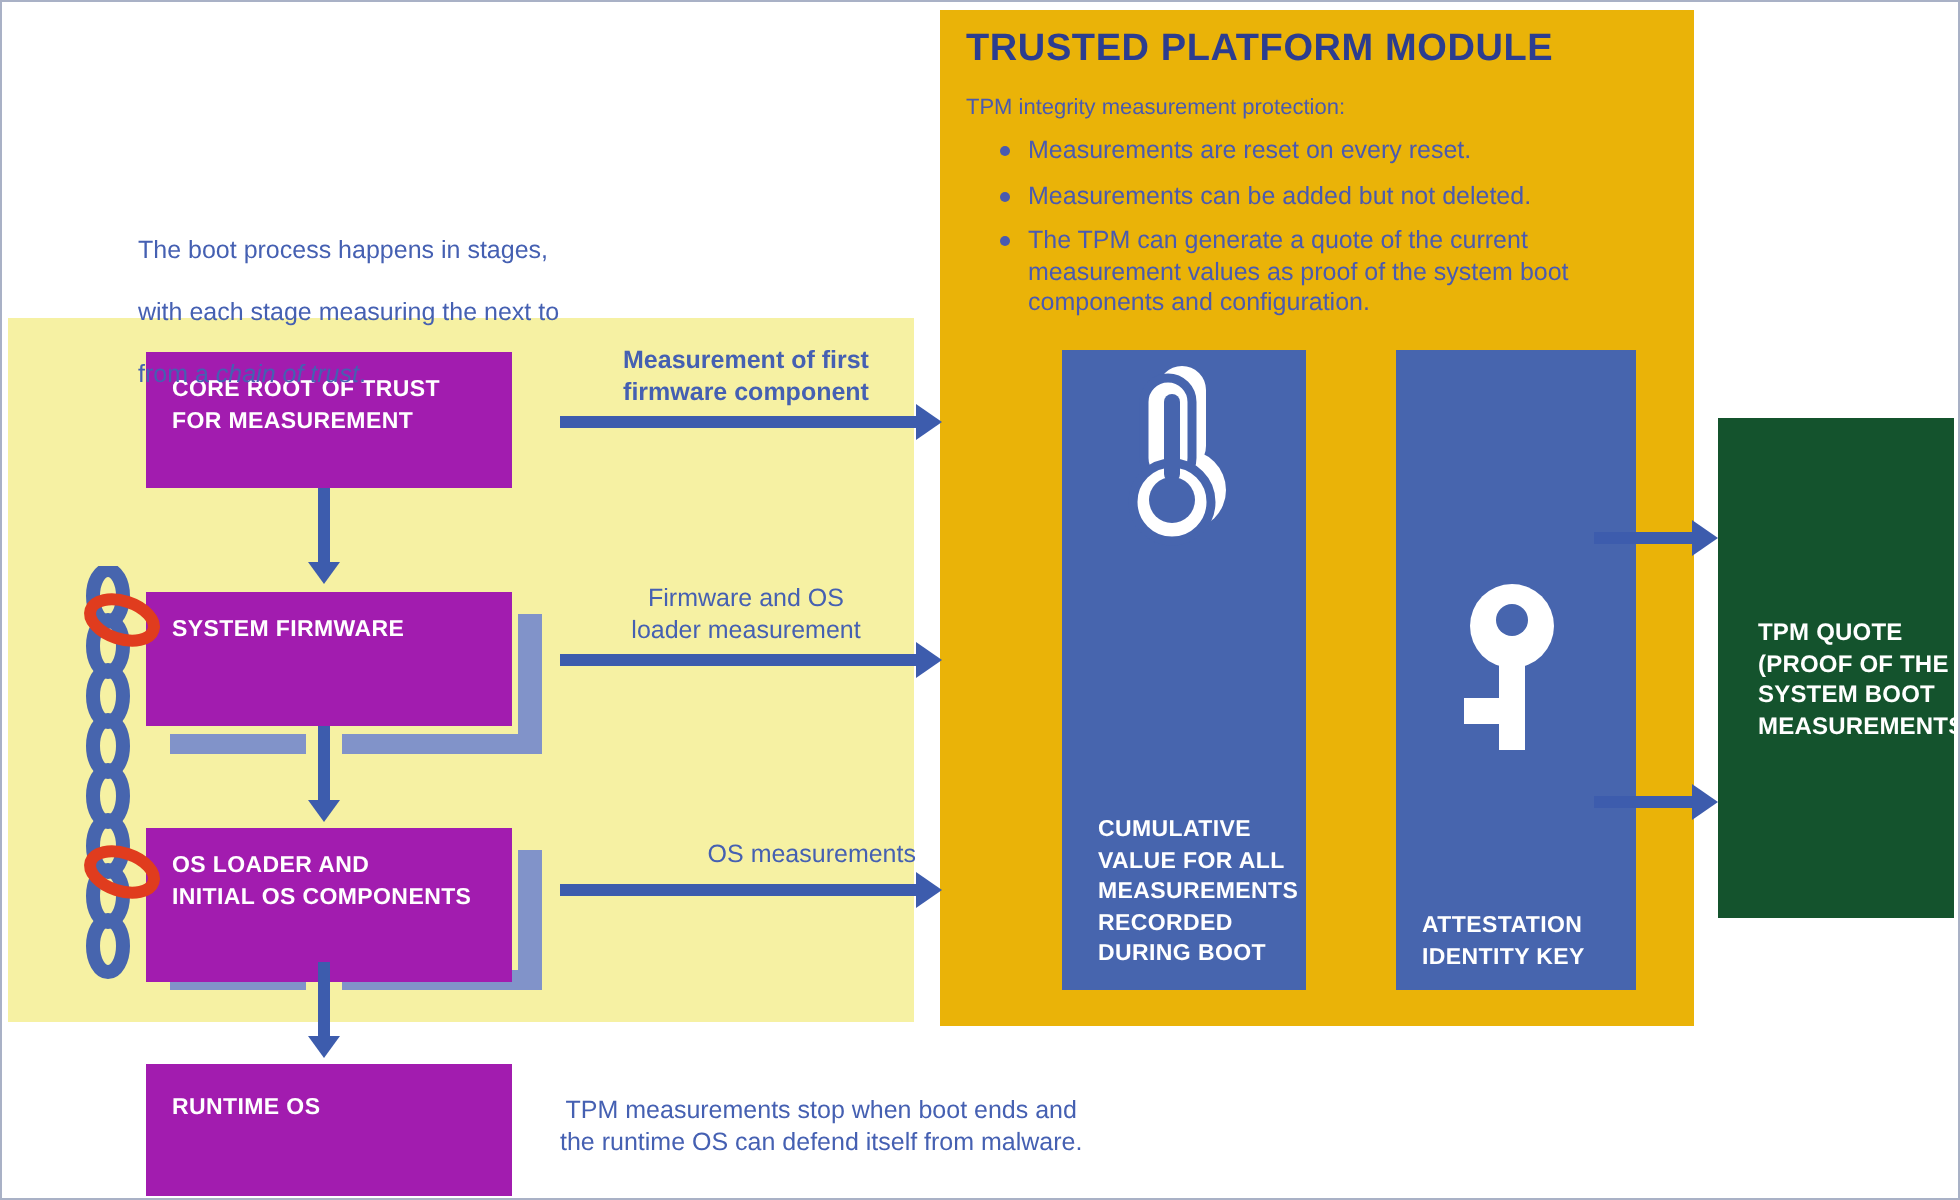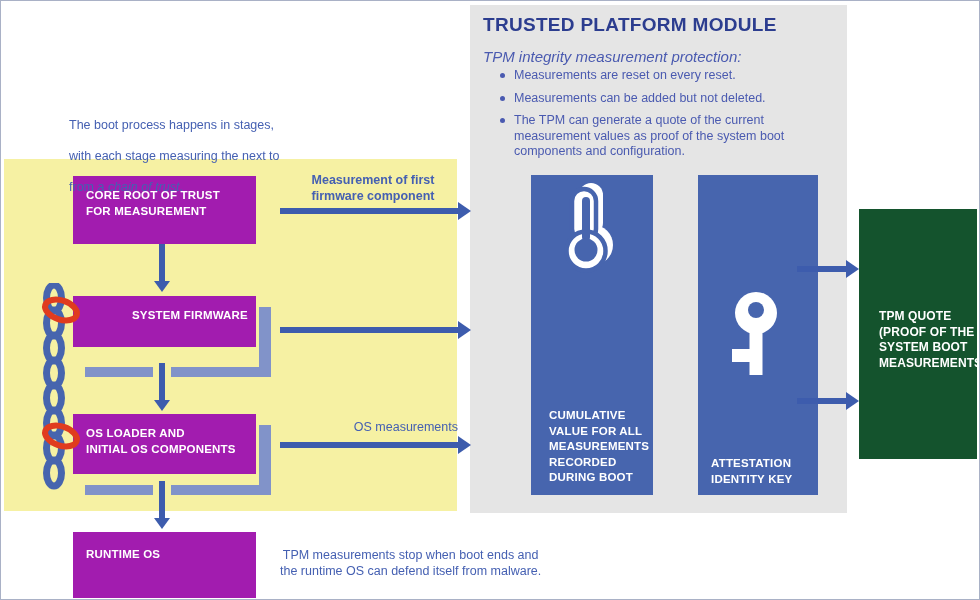--- a/index.html
+++ b/index.html
@@ -2,21 +2,21 @@
 <html><head>
 <meta charset="utf-8">
 <style>
   html,body{margin:0;padding:0;background:#fff;}
   .canvas{
     position:relative; width:978px; height:598px; background:#ffffff;
     border:1px solid #a9b1c6; overflow:hidden;
     font-family:"Liberation Sans","DejaVu Sans",sans-serif;
   }
   .panel-yellow{position:absolute; left:3px; top:158px; width:453px; height:352px; background:#f6f1a3;}
-  .panel-sky{position:absolute; left:469px; top:4px; width:377px; height:508px; background:#e5e5e5;}
+  .panel-sky{position:absolute; left:469px; top:4px; width:377px; height:508px; background:#eab308;}
 
   .stage-box{
     position:absolute; width:183px; background:#a21caf; color:#ffffff;
     font-weight:bold; font-size:11.5px; line-height:16px; letter-spacing:.2px;
     white-space:pre-line; box-sizing:border-box; padding:11px 8px 0 13px; z-index:3;
   }
   .shadow{position:absolute; background:#8193c9; z-index:2;}
 
   .tpm-box{position:absolute; top:174px; height:320px; background:#4765ae; z-index:3;}
   .tpm-box-label{
@@ -37,21 +37,21 @@
   .hhead{position:absolute; width:0; height:0; border-top:9px solid transparent;
          border-bottom:9px solid transparent; border-left:13px solid #3d5cad; z-index:4;}
 
   .arrow-label{
     position:absolute; left:287px; width:170px; text-align:center; color:#4560b2;
     font-size:12.5px; line-height:16px; white-space:pre-line; z-index:4;
   }
   .note{position:absolute; color:#4560b2; font-size:12.5px; line-height:15.5px; white-space:pre-line; z-index:4;}
 
   .tpm-title{position:absolute; left:13px; top:9px; color:#2c3d8f; font-size:19px; font-weight:bold; letter-spacing:.3px;}
-  .tpm-sub{position:absolute; left:13px; top:43px; color:#4a5ab0; font-size:15px;font-style:italic;}
+  .tpm-sub{position:absolute; left:13px; top:43px; color:#4a5ab0; font-size:11px;}
   .bullets{position:absolute; left:30px; top:63px; width:338px; color:#4a5ab0; font-size:12.5px; line-height:15.5px;}
   .bullet-row{display:flex; margin-bottom:7px;}
   .bullet-dot{flex:0 0 5px; width:5px; height:5px; border-radius:50%; background:#4a5ab0; margin:5px 9px 0 0;}
   .bullet-text{white-space:pre-line;}
 
   .icon-svg{position:absolute; z-index:4;}
 </style>
 </head>
 <body>
 
@@ -84,42 +84,44 @@
     <div>with each stage measuring the next to</div>
     <div><span>from a </span><i>chain of trust</i><span>.</span></div>
   </div>
 
   <div class="stage-box" style="left:72px; top:175px; height:68px;">CORE ROOT OF TRUST
 FOR MEASUREMENT</div>
 
   <div class="shadow" style="left:258px; top:306px; width:12px; height:70px;"></div>
   <div class="shadow" style="left:84px; top:366px; width:68px; height:10px;"></div>
   <div class="shadow" style="left:170px; top:366px; width:98px; height:10px;"></div>
-  <div class="stage-box" style="left:72px; top:295px; height:51px;text-align:right;">SYSTEM FIRMWARE</div>
+  <div class="stage-box" style="left:72px; top:295px; height:67px;">SYSTEM FIRMWARE</div>
 
   <div class="shadow" style="left:258px; top:424px; width:12px; height:70px;"></div>
   <div class="shadow" style="left:84px; top:484px; width:68px; height:10px;"></div>
   <div class="shadow" style="left:170px; top:484px; width:98px; height:10px;"></div>
-  <div class="stage-box" style="left:72px; top:413px; height:60px;">OS LOADER AND
+  <div class="stage-box" style="left:72px; top:413px; height:77px;">OS LOADER AND
 INITIAL OS COMPONENTS</div>
 
   <div class="stage-box" style="left:72px; top:531px; height:66px; padding-top:14px;">RUNTIME OS</div>
 
   <div class="vline" style="left:158px; top:243px; height:37px;"></div>
   <div class="vhead" style="left:153px; top:280px;"></div>
   <div class="vline" style="left:158px; top:362px; height:37px;"></div>
   <div class="vhead" style="left:153px; top:399px;"></div>
   <div class="vline" style="left:158px; top:480px; height:37px;"></div>
   <div class="vhead" style="left:153px; top:517px;"></div>
 
   <div class="arrow-label" style="top:171px;font-weight:bold;">Measurement of first
 firmware component</div>
   <div class="hline" style="left:279px; top:207px; width:178px;"></div>
   <div class="hhead" style="left:457px; top:201px;"></div>
 
+  <div class="arrow-label" style="top:290px;">Firmware and OS
+loader measurement</div>
   <div class="hline" style="left:279px; top:326px; width:178px;"></div>
   <div class="hhead" style="left:457px; top:320px;"></div>
 
   <div class="arrow-label" style="top:418px;text-align:right;">OS measurements</div>
   <div class="hline" style="left:279px; top:441px; width:178px;"></div>
   <div class="hhead" style="left:457px; top:435px;"></div>
 
   <svg class="icon-svg" style="left:36px; top:282px;" width="58" height="210" viewBox="0 0 58 210">
     <g fill="none" stroke="#4765ae" stroke-width="7">
       <ellipse cx="17" cy="15" rx="7.5" ry="13"></ellipse>

